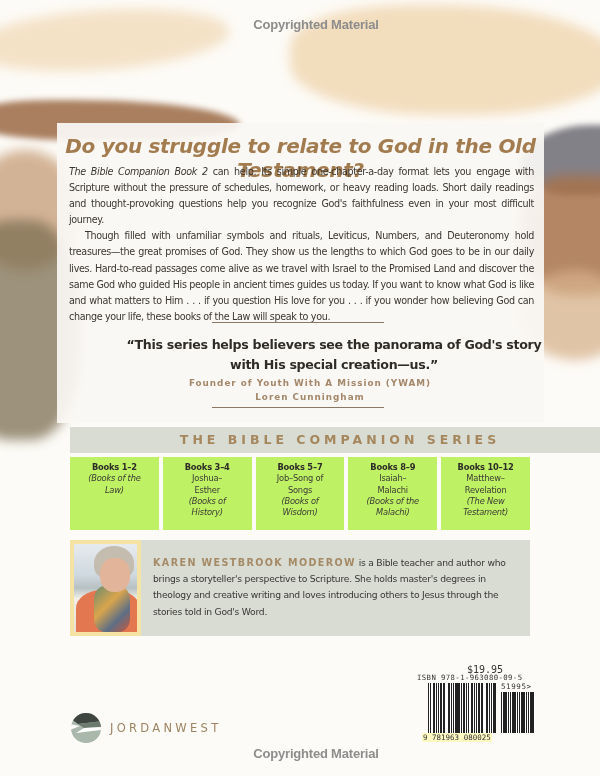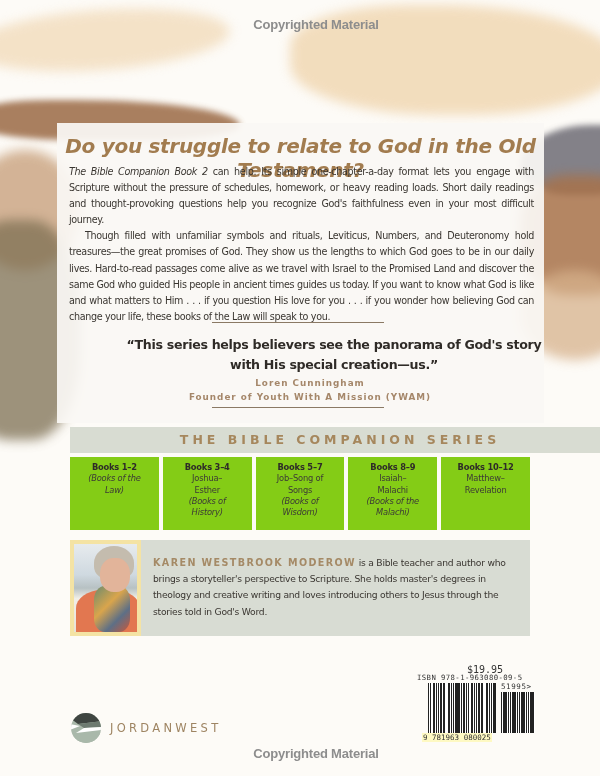--- a/index.html
+++ b/index.html
@@ -34,21 +34,21 @@
   .rule.r1 { top: 322px; }
   .rule.r2 { top: 407px; }
 
   .quote { position: absolute; left: 100px; top: 335px; width: 420px; text-align: center; font-family: "DejaVu Sans", sans-serif; font-weight: bold; font-size: 12.6px; line-height: 20px; color: #2f2b27; letter-spacing: -0.3px; margin-left: 24px; }
   .attrib { position: absolute; left: 100px; top: 376px; width: 420px; text-align: center; font-family: "DejaVu Sans", sans-serif; font-weight: bold; font-size: 8.8px; line-height: 14px; color: #a5876a; letter-spacing: 1px; }
 
   
   .series { position: absolute; left: 70px; top: 427px; width: 460px; height: 103px; }
   .series-title { position: absolute; left: 0; top: 0; width: 540px; height: 26px; background: #d8dcd2; text-align: center; font-family: "DejaVu Sans", sans-serif; font-weight: bold; font-size: 12.5px; line-height: 26px; color: #a6875d; letter-spacing: 4px; }
   .series-grid { position: absolute; left: 0; top: 30px; width: 460px; height: 73px; display: flex; gap: 4px; }
-  .book { flex: 1; background: #84cc16; text-align: center; padding-top: 5px; font-family: "DejaVu Sans", sans-serif; font-size: 8.3px; line-height: 11.3px; color: #3c3a36; letter-spacing: -0.2px; }
+  .book { flex: 1; background: #bef264; text-align: center; padding-top: 5px; font-family: "DejaVu Sans", sans-serif; font-size: 8.3px; line-height: 11.3px; color: #3c3a36; letter-spacing: -0.2px; }
   .book .range { font-weight: bold; color: #2e2b28; }
   .book .cat { font-style: italic; }
 
   
   .author { position: absolute; left: 70px; top: 540px; width: 460px; height: 96px; background: #d8dcd3; }
   .photo { position: absolute; left: 70px; top: 540px; width: 71px; height: 96px; background: #f4e3a4; padding: 4px; }
   .photo-inner { width: 100%; height: 100%; position: relative; overflow: hidden; background: linear-gradient(180deg, #e7ebee 0%, #cfd9e0 35%, #b7c1c3 50%, #f1efe8 62%, #e8e2d6 100%); }
   .photo-hair { position: absolute; left: 20px; top: 2px; width: 40px; height: 34px; background: #c4bcae; border-radius: 50% 50% 40% 40%; }
   .photo-face { position: absolute; left: 26px; top: 14px; width: 30px; height: 34px; background: #e2b49a; border-radius: 45%; }
   .photo-body { position: absolute; left: 2px; top: 46px; width: 64px; height: 46px; background: #e27750; border-radius: 40% 40% 0 0; }
@@ -90,22 +90,22 @@
 <h1 class="headline">Do you struggle to relate to God in the Old Testament?</h1>
 
 <div class="body-text">
   <p><em>The Bible Companion Book 2</em><span> can help. Its simple one-chapter-a-day format lets you engage with Scripture without the pressure of schedules, homework, or heavy reading loads. Short daily readings and thought-provoking questions help you recognize God's faithfulness even in your most difficult journey.</span></p>
   <p>Though filled with unfamiliar symbols and rituals, Leviticus, Numbers, and Deuteronomy hold treasures—the great promises of God. They show us the lengths to which God goes to be in our daily lives. Hard-to-read passages come alive as we travel with Israel to the Promised Land and discover the same God who guided His people in ancient times guides us today. If you want to know what God is like and what matters to Him . . . if you question His love for you . . . if you wonder how believing God can change your life, these books of the Law will speak to you.</p>
 </div>
 
 <div class="rule r1"></div>
 <div class="quote">“This series helps believers see the panorama of God's story with His special creation—us.”</div>
 <div class="attrib">
+  <div>Founder of Youth With A Mission (YWAM)</div>
   <div>Loren Cunningham</div>
-  <div>Founder of Youth With A Mission (YWAM)</div>
 </div>
 <div class="rule r2"></div>
 
 <div class="series">
   <div class="series-title">THE BIBLE COMPANION SERIES</div>
   <div class="series-grid">
     <div class="book">
       <div class="range">Books 1–2</div>
       <div class="cat" style="padding:0 16px;">(Books of the Law)</div>
     </div>
@@ -120,20 +120,21 @@
       <div class="cat" style="padding:0 16px;">(Books of Wisdom)</div>
     </div>
     <div class="book">
       <div class="range">Books 8–9</div>
       <div style="padding:0 22px;">Isaiah–Malachi</div>
       <div class="cat" style="padding:0 8px;">(Books of the Malachi)</div>
     </div>
     <div class="book">
       <div class="range">Books 10–12</div>
       <div style="padding:0 12px;">Matthew–Revelation</div>
+      <div class="cat" style="padding:0 14px;">(The New Testament)</div>
     </div>
   </div>
 </div>
 
 <div class="author"></div>
 <div class="photo">
   <div class="photo-inner">
     <div class="photo-body"></div>
     <div class="photo-scarf"></div>
     <div class="photo-hair"></div>

